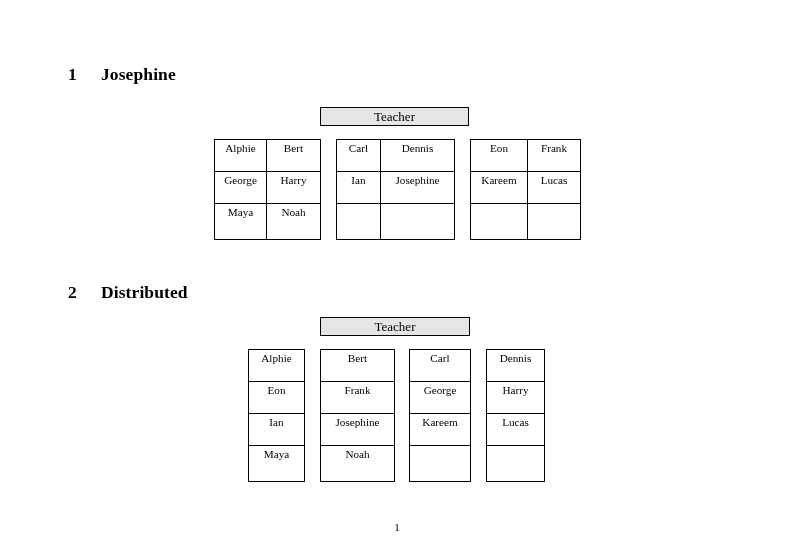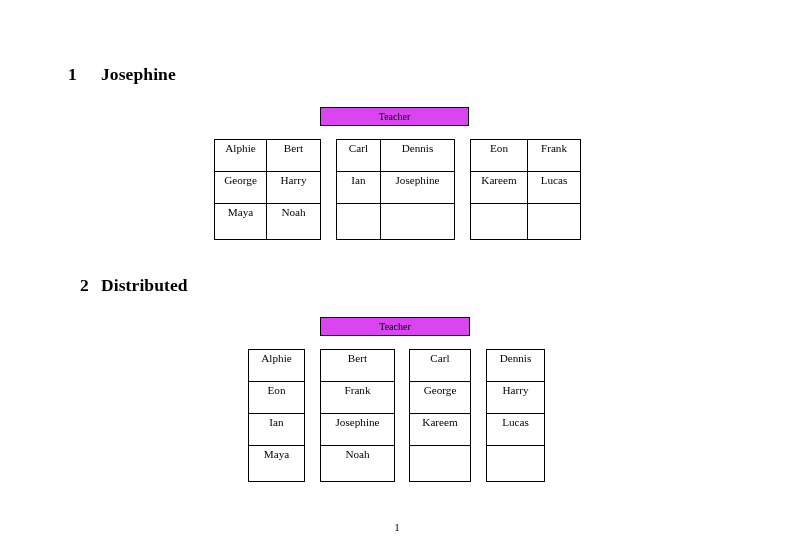--- a/index.html
+++ b/index.html
@@ -33,44 +33,44 @@
   }
   .section-heading .sec-num {
     display: inline-block;
     width: 33px;
   }
   .section-heading .sec-title {
     display: inline-block;
   }
 
   #heading-classical   { left: 68px;  top: 64px; }
-  #heading-distributed { left: 68px;  top: 275px; text-align: center; }
+  #heading-distributed { left: 68px;  top: 282px; }
 
   .cellbox {
     box-sizing: border-box;
     border: 1px solid #000000;
     height: 37px;
     line-height: 17px;
     font-size: 11.2px;
     text-align: center;
     white-space: nowrap;
     overflow: hidden;
     background: #ffffff;
   }
 
   
   .teacher-box {
     position: absolute;
     box-sizing: border-box;
     border: 1px solid #000000;
     height: 19px;
     line-height: 17px;
-    font-size: 10px;
+    font-size: 13px;
     text-align: center;
-    background: #d946ef;
+    background: #e5e5e5;
     white-space: nowrap;
   }
 
   
   .grp {
     position: absolute;
     display: flex;
   }
   .grp .cellbox + .cellbox {
     border-left: none;

